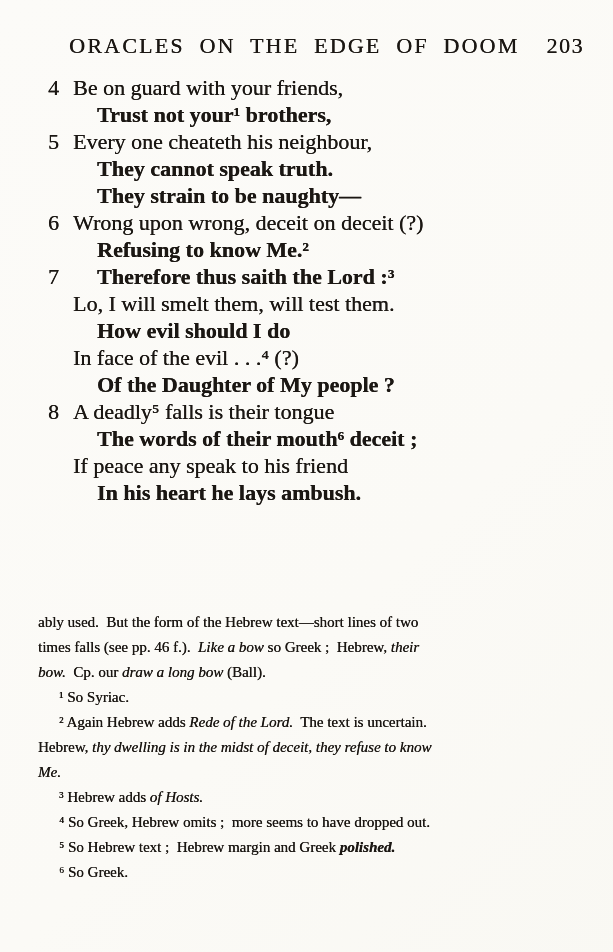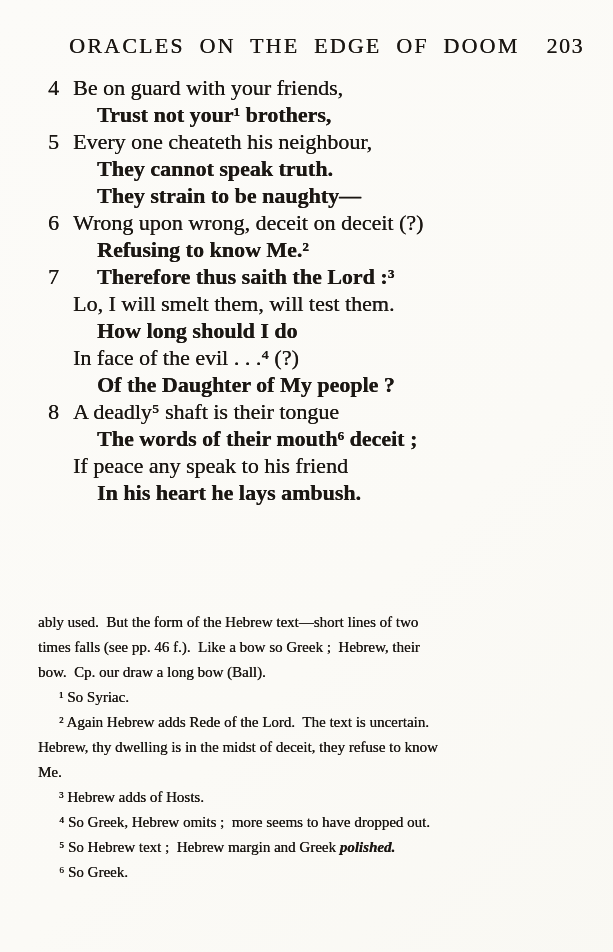--- a/index.html
+++ b/index.html
@@ -57,21 +57,21 @@
     position: absolute;
     top: 610px;
     left: 38px;
     width: 512px;
     font-size: 15px;
     line-height: 25px;
     text-shadow: 0.25px 0 0 currentColor;
   }
   .fn-line { white-space: pre-wrap; }
   .fn-line.fn-ind { text-indent: 21px; }
-  .it { }
+  .it { font-style: italic; }
   .bit { font-style: italic; font-weight: bold; }
 </style>
 </head>
 <body>
 
 <div class="page">
 
   <div class="running-head">
     <span class="head-title">ORACLES ON THE EDGE OF DOOM</span>
     <span class="page-number">203</span>
@@ -118,33 +118,33 @@
       <div class="vline">
         <span class="vnum">7</span>
         <span class="vtext ind-1">Therefore thus saith the Lord :³</span>
       </div>
       <div class="vline">
         <span class="vnum"></span>
         <span class="vtext ind-0">Lo, I will smelt them, will test them.</span>
       </div>
       <div class="vline">
         <span class="vnum"></span>
-        <span class="vtext ind-1">How long should I do</span>
+        <span class="vtext ind-1">How evil should I do</span>
       </div>
       <div class="vline">
         <span class="vnum"></span>
         <span class="vtext ind-0">In face of the evil . . .⁴ (?)</span>
       </div>
       <div class="vline">
         <span class="vnum"></span>
         <span class="vtext ind-1">Of the Daughter of My people ?</span>
       </div>
       <div class="vline">
         <span class="vnum">8</span>
-        <span class="vtext ind-0">A deadly⁵ shaft is their tongue</span>
+        <span class="vtext ind-0">A deadly⁵ falls is their tongue</span>
       </div>
       <div class="vline">
         <span class="vnum"></span>
         <span class="vtext ind-1">The words of their mouth⁶ deceit ;</span>
       </div>
       <div class="vline">
         <span class="vnum"></span>
         <span class="vtext ind-0">If peace any speak to his friend</span>
       </div>
       <div class="vline">

